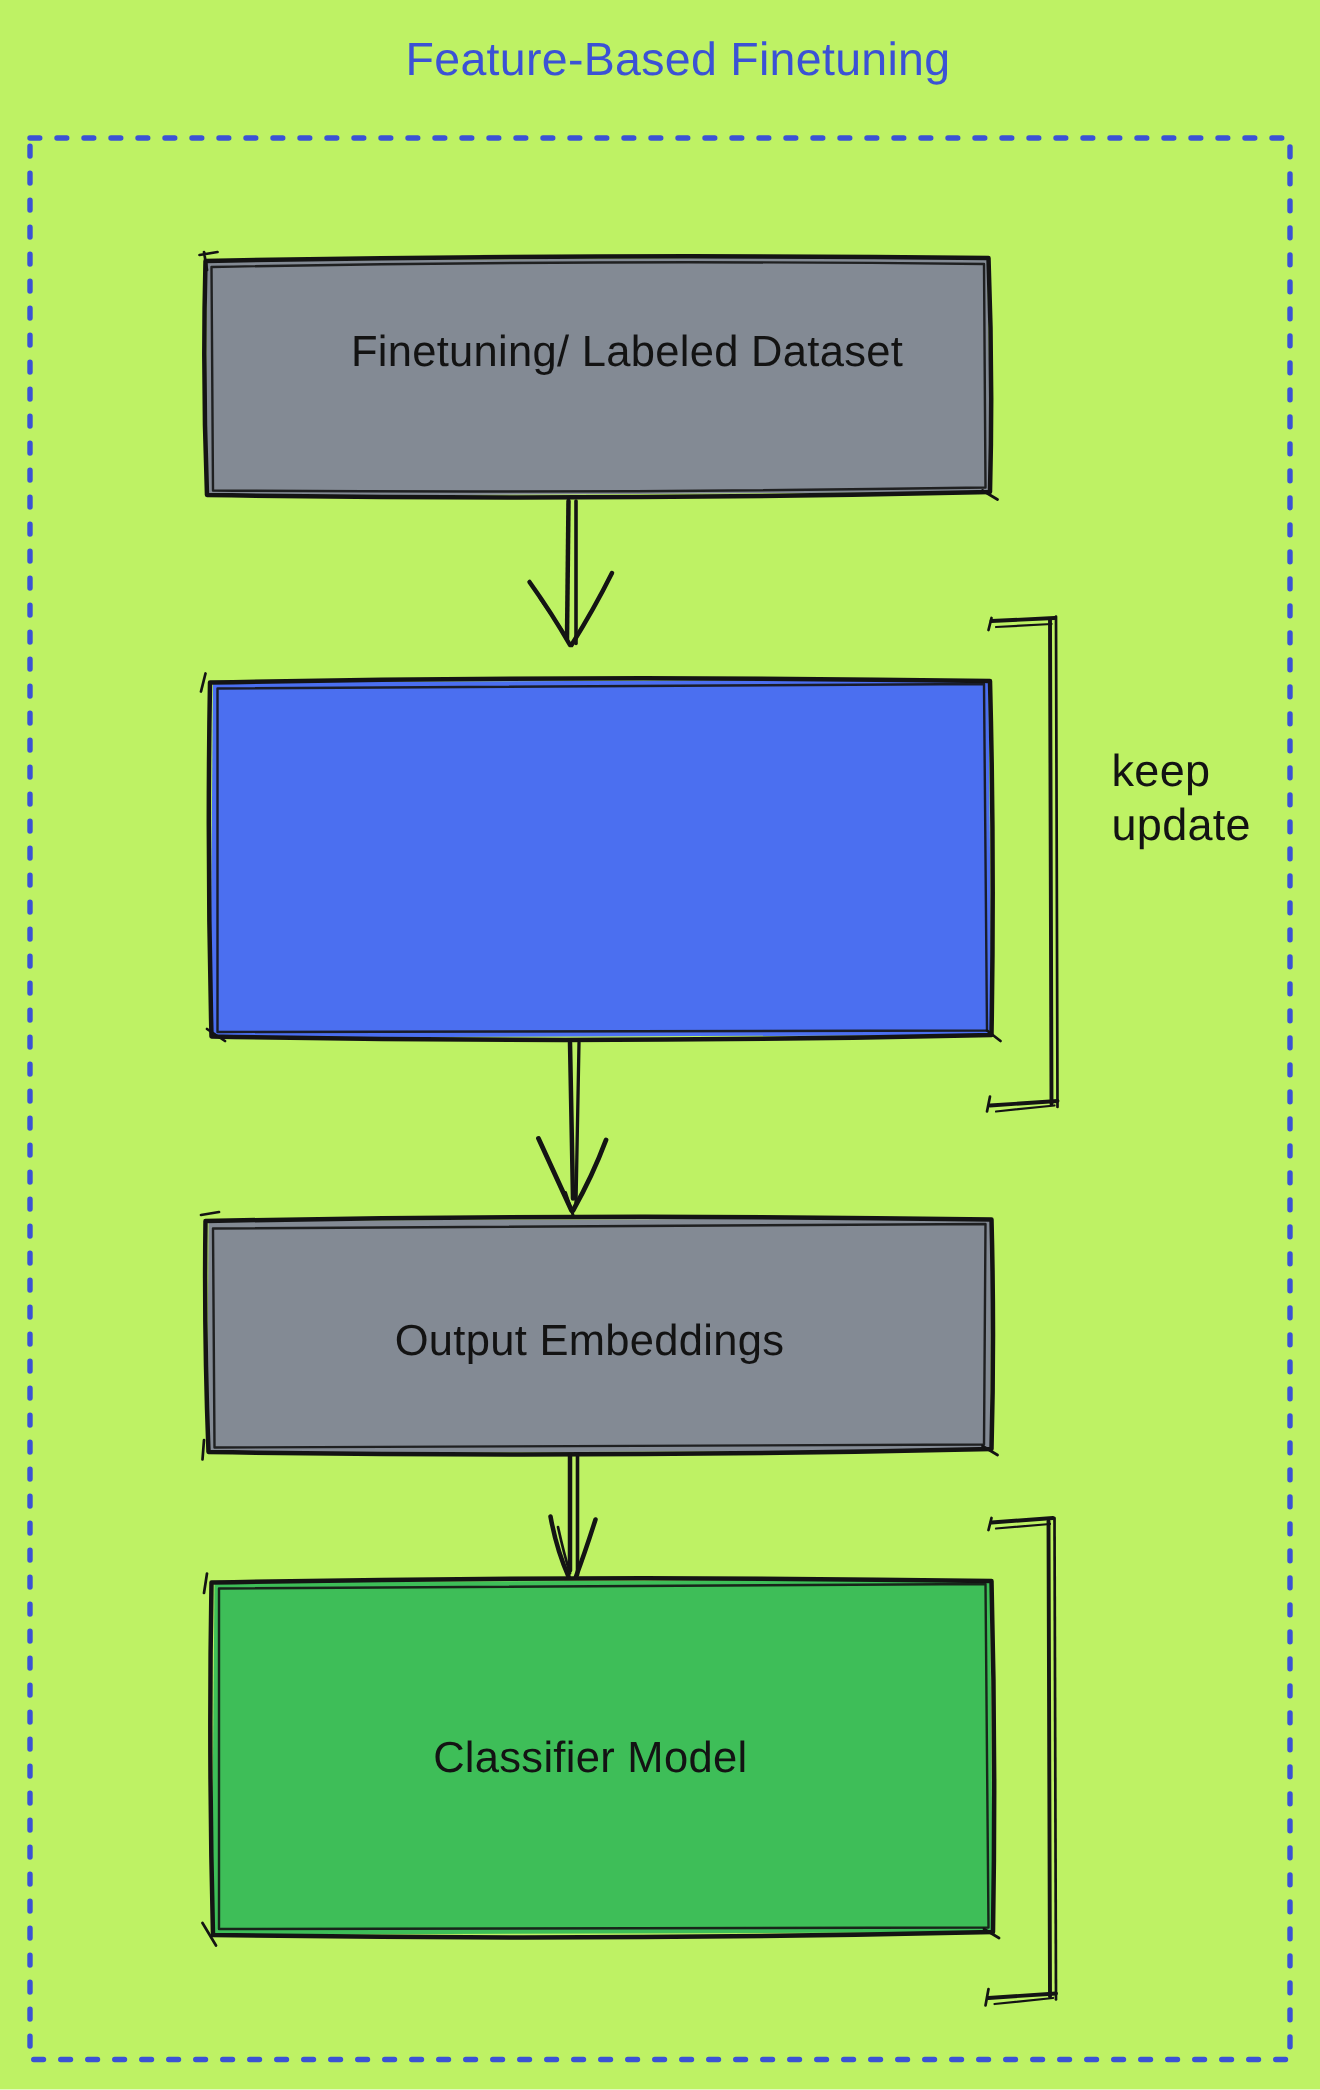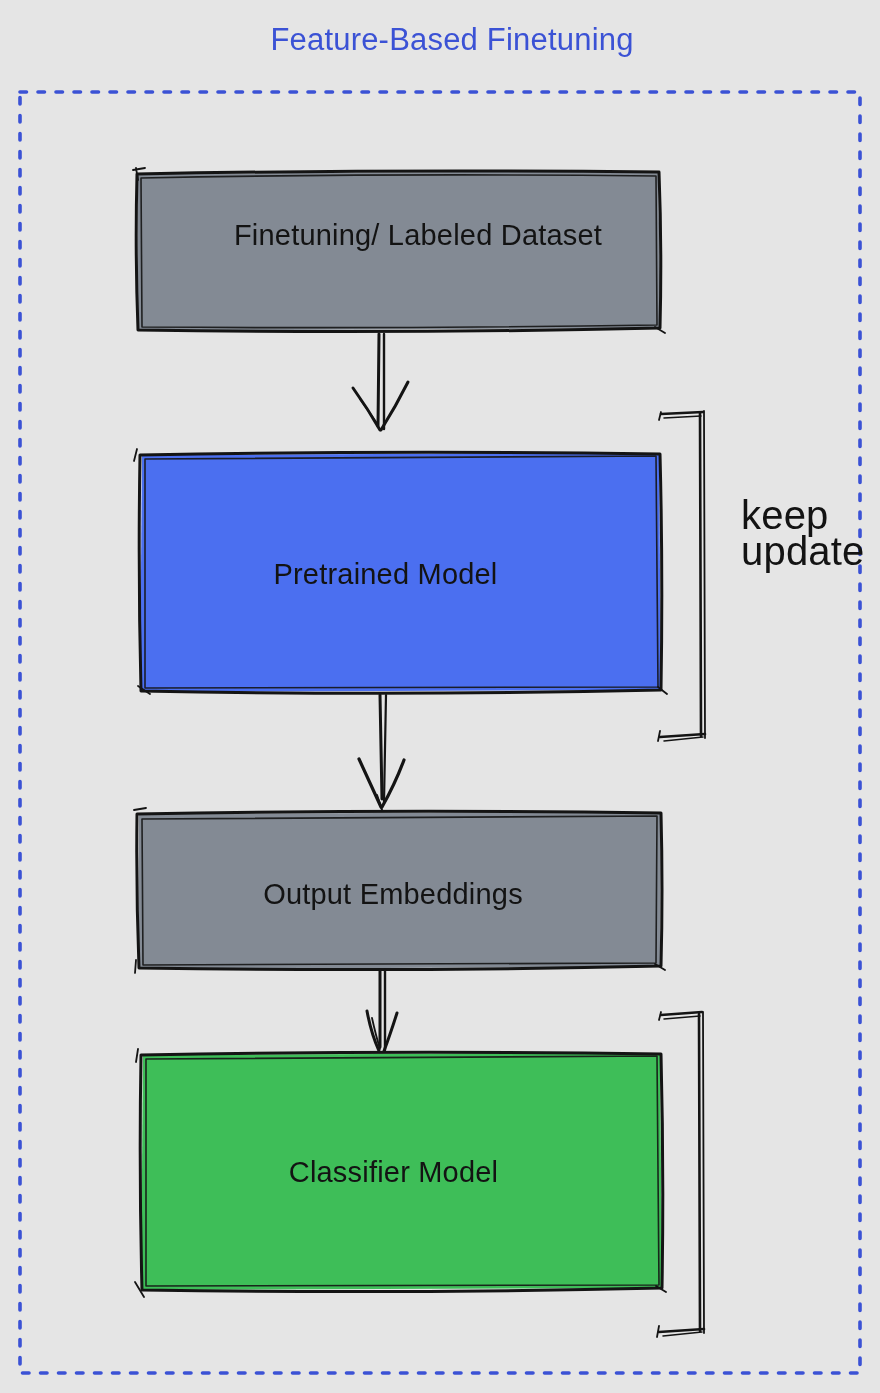--- a/index.html
+++ b/index.html
@@ -4,21 +4,21 @@
 <style>
   html, body {
     margin: 0;
     padding: 0;
     background: #ffffff;
   }
   .canvas {
     position: relative;
     width: 880px;
     height: 1393px;
-    background: #e5e5e5;
+    background: #bef264;
     overflow: hidden;
     font-family: "Liberation Sans", sans-serif;
   }
   .title {
     position: absolute;
     top: 22px;
     left: 12px;
     width: 880px;
     text-align: center;
     font-size: 31px;
@@ -46,21 +46,21 @@
   #label-dataset     { left: 137px; top: 172px; width: 596px; height: 158px; }
   #label-pretrained  { left: 140px; top: 453px; width: 521px; height: 239px; }
   #label-embeddings  { left: 138px; top: 812px; width: 524px; height: 156px; }
   #label-classifier  { left: 141px; top: 1053px; width: 541px; height: 237px; }
   #label-dataset span     { transform: translate(-17px, -16px); }
   #label-pretrained span  { transform: translate(-15px, 2px); }
   #label-embeddings span  { transform: translate(-7px, 4px); }
   #label-classifier span  { transform: translate(-18px, 1px); }
   .ann-label {
     position: absolute;
-    font-size: 40px;
+    font-size: 30px;
     line-height: 36px;
     color: #131313;
     letter-spacing: 0.2px;
     pointer-events: none;
   }
   .ann-label span { display: block; }
   #ann-keep-frozen  { left: 741px; top: 497px; }
   #ann-train-update { left: 740px; top: 1099px; }
 </style>
 </head>
@@ -145,23 +145,20 @@
       <path d="M661,1012 L659,1020" stroke-width="1.8"></path>
       <path d="M659,1332 L704,1329" stroke-width="2.6"></path>
       <path d="M663,1336 L702,1332" stroke-width="1.5"></path>
       <path d="M659,1326 L657,1337" stroke-width="1.8"></path>
     </g>
   </svg>
 
   <div class="node-label" id="label-dataset">
     <span>Finetuning/ Labeled Dataset</span>
   </div>
-  <div class="node-label" id="label-pretrained">
-    <span>Pretrained Model</span>
-  </div>
   <div class="node-label" id="label-embeddings">
     <span>Output Embeddings</span>
   </div>
   <div class="node-label" id="label-classifier">
     <span>Classifier Model</span>
   </div>
 
   <div class="ann-label" id="ann-keep-frozen">
     <span>keep</span>
     <span>update</span>

